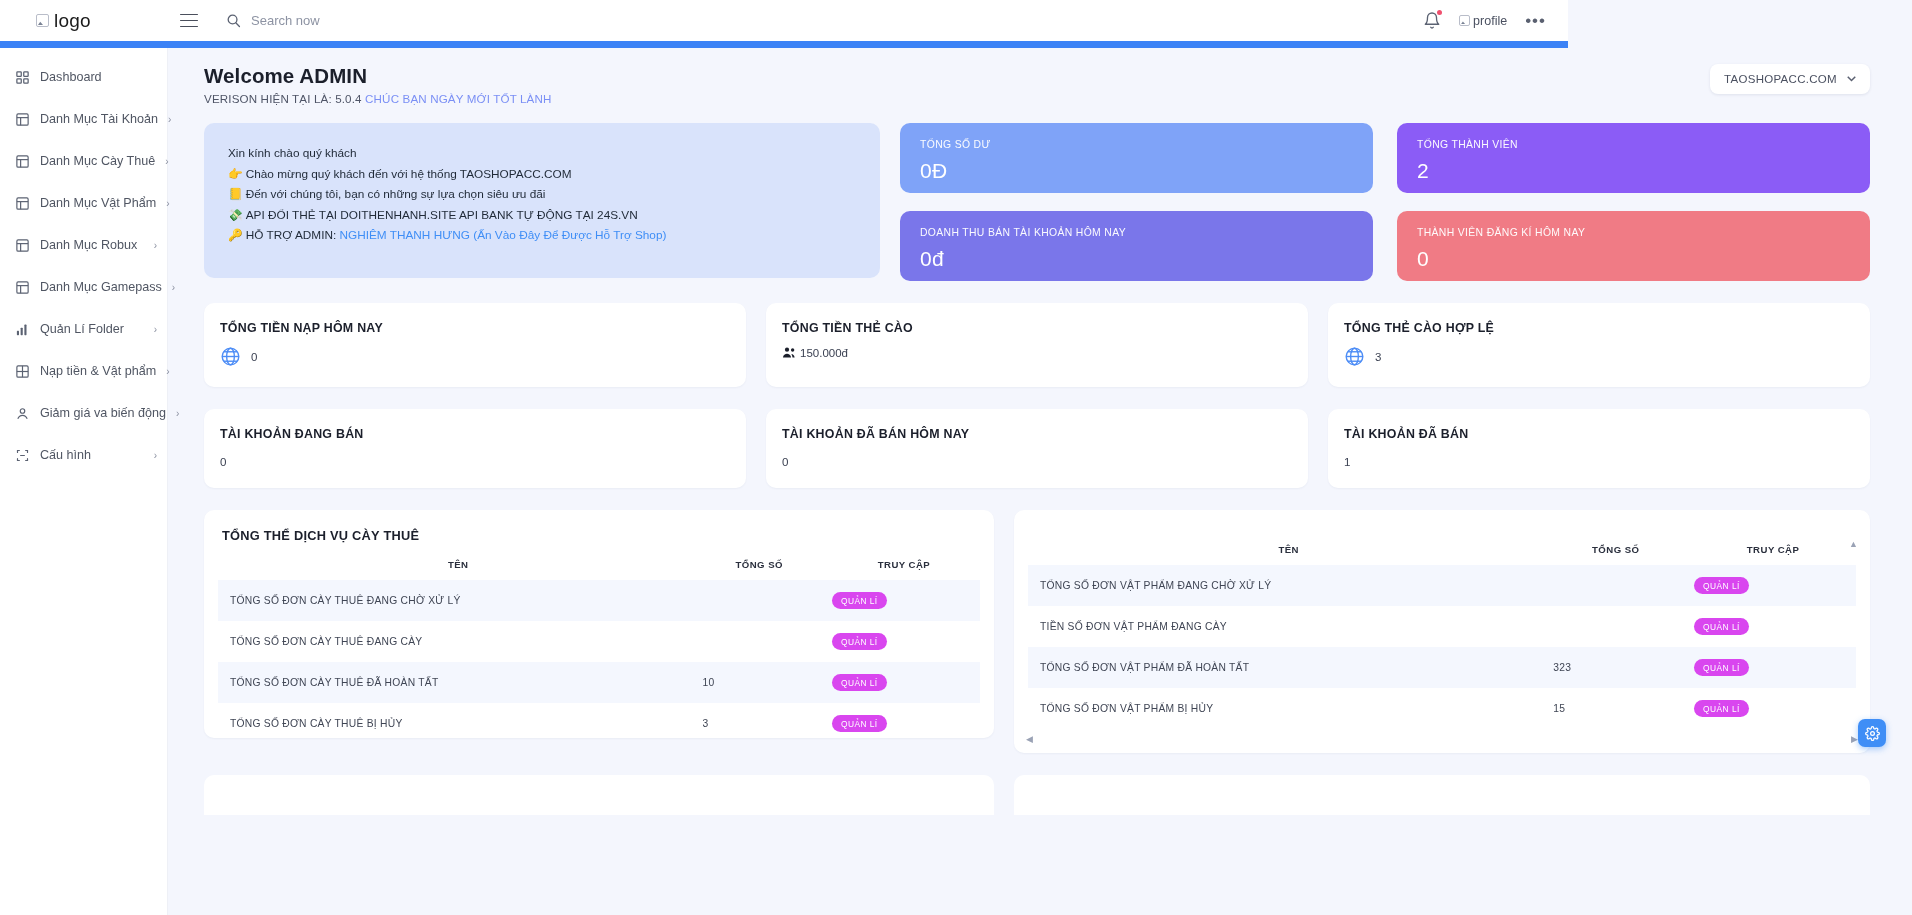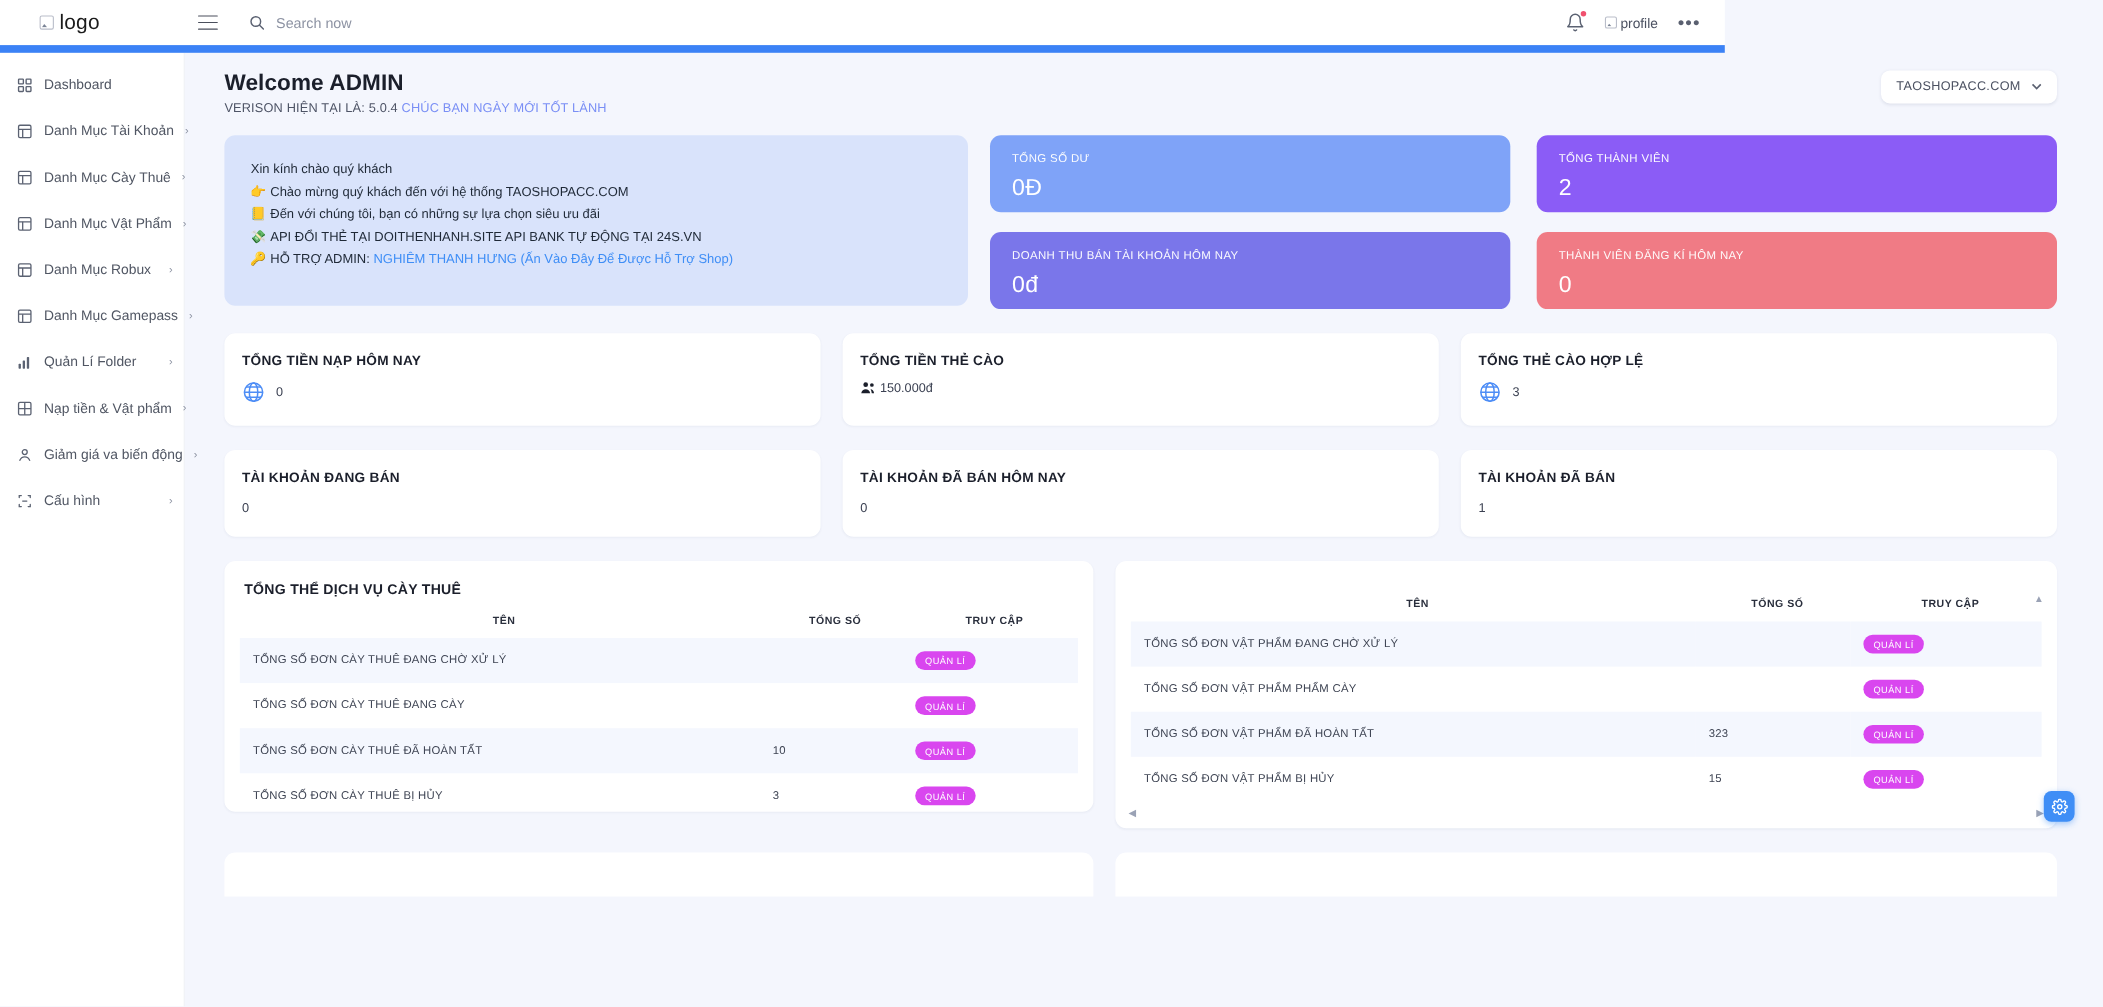--- a/index.html
+++ b/index.html
@@ -473,21 +473,21 @@
             <th class="col-acc">TRUY CẬP</th>
           </tr>
         </thead>
         <tbody>
           <tr>
             <td>TỔNG SỐ ĐƠN VẬT PHẨM ĐANG CHỜ XỬ LÝ</td>
             <td></td>
             <td><span class="badge">QUẢN LÍ</span></td>
           </tr>
           <tr>
-            <td>TỔNG SỐ ĐƠN VẬT PHẨM PHẨM CÀY</td>
+            <td>TIỀN SỐ ĐƠN VẬT PHẨM ĐANG CÀY</td>
             <td></td>
             <td><span class="badge">QUẢN LÍ</span></td>
           </tr>
           <tr>
             <td>TỔNG SỐ ĐƠN VẬT PHẨM ĐÃ HOÀN TẤT</td>
             <td>323</td>
             <td><span class="badge">QUẢN LÍ</span></td>
           </tr>
           <tr>
             <td>TỔNG SỐ ĐƠN VẬT PHẨM BỊ HỦY</td>

